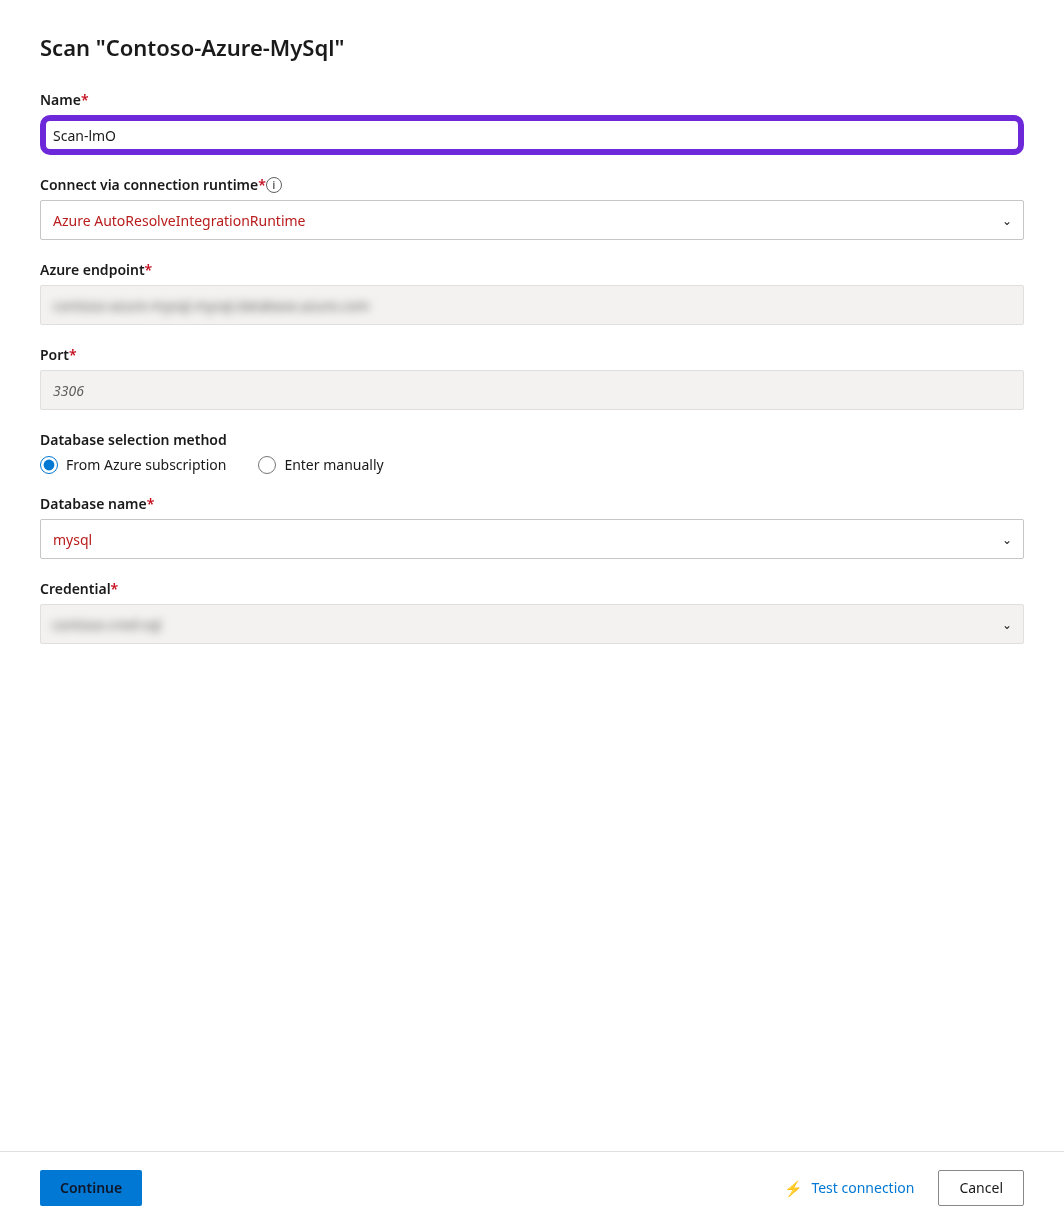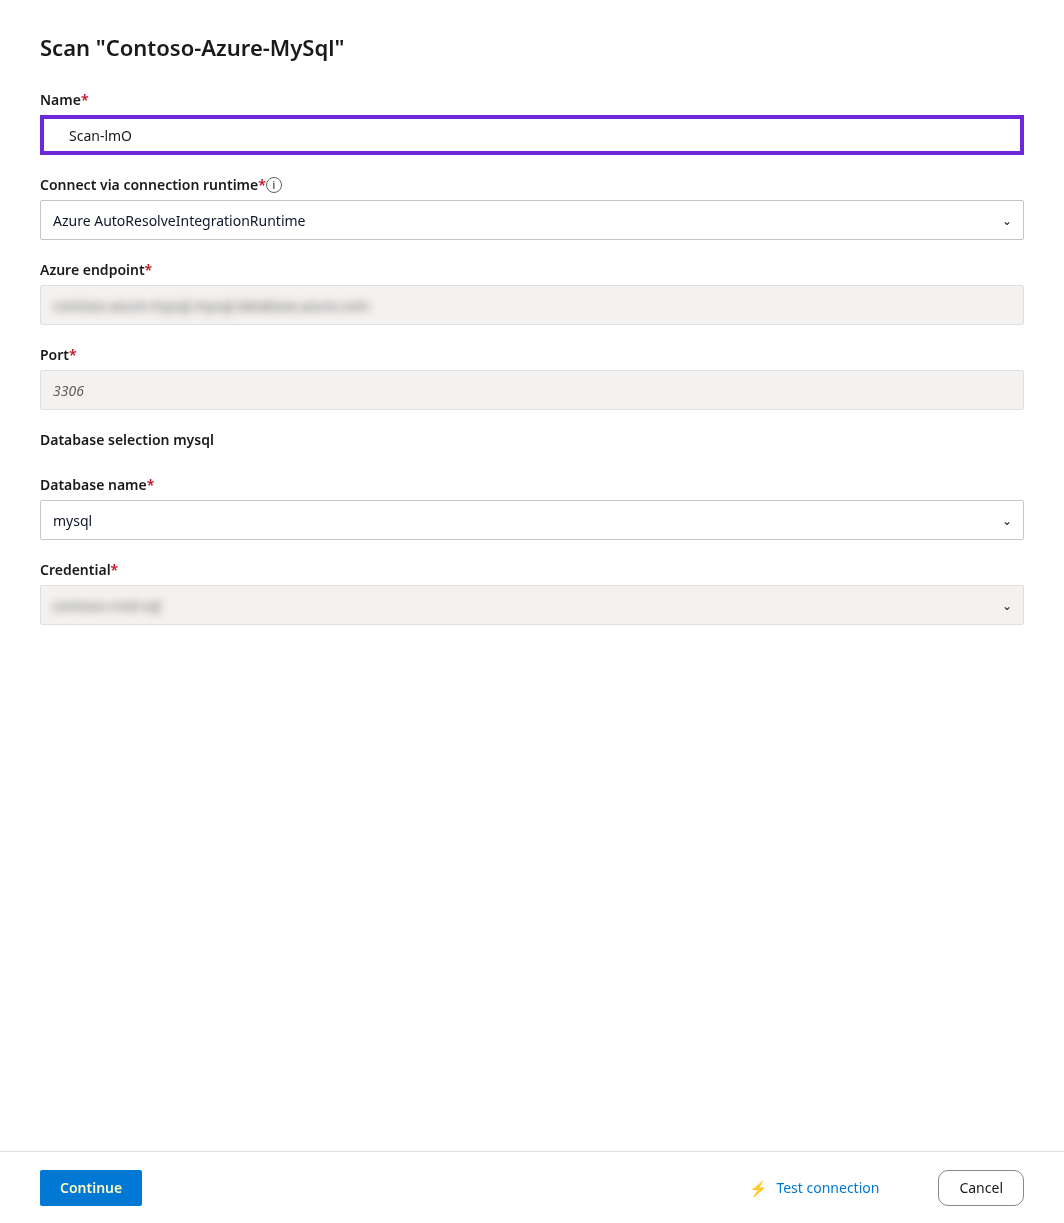--- a/index.html
+++ b/index.html
@@ -62,42 +62,42 @@
       color: #616161;
       cursor: pointer;
       font-style: normal;
       font-weight: 600;
       line-height: 1;
     }
 
     .text-input {
       width: 100%;
       height: 40px;
-      border: 4px solid #6d28d9;
-      border-radius: 0;
-      padding: 0 25px;
+      border: 6px solid #6d28d9;
+      border-radius: 10px;
+      padding: 0 7px;
       font-size: 14px;
       color: #1a1a1a;
       outline: none;
       background: #fff;
     }
 
     .select-wrapper {
       position: relative;
       width: 100%;
     }
 
     .select-field {
       width: 100%;
       height: 40px;
       border: 1px solid #c8c6c4;
       border-radius: 2px;
       padding: 0 40px 0 12px;
       font-size: 14px;
-      color: #0f172a;
+      color: #b91c1c;
       background: #fff;
       appearance: none;
       cursor: pointer;
       outline: none;
     }
 
     .select-field.disabled-select {
       background: #f3f2f1;
       color: #605e5c;
       border-color: #e1dfdd;
@@ -198,21 +198,21 @@
     }
 
     .footer-right {
       display: flex;
       align-items: center;
       gap: 16px;
     }
 
     .btn-continue {
       background: #0078d4;
-      color: #fef9c3;
+      color: #0f172a;
       border: none;
       border-radius: 2px;
       height: 36px;
       padding: 0 20px;
       font-size: 14px;
       font-weight: 600;
       cursor: pointer;
     }
 
     .btn-test-connection {
@@ -224,26 +224,25 @@
       color: #0078d4;
       font-size: 14px;
       cursor: pointer;
       padding: 0 8px;
     }
 
     .btn-cancel {
       background: #fff;
       color: #1a1a1a;
       border: 1px solid #8a8886;
-      border-radius: 10px;
+      border-radius: 2px;
       height: 36px;
       padding: 0 20px;
       font-size: 14px;
       cursor: pointer;
-      margin-left: 35px;
     }
   </style>
 </head>
 <body>
 
 <div class="page-container">
 
   <h1 class="page-title">Scan "Contoso-Azure-MySql"</h1>
 
   <div class="form-section">
@@ -283,21 +282,31 @@
       <span>Port</span>
       <span class="required-star">*</span>
     </div>
     <div class="port-field">
       <span>3306</span>
     </div>
   </div>
 
   <div class="form-section">
     <div class="field-label">
-      <span>Database selection mysql</span>
+      <span>Database selection method</span>
+    </div>
+    <div class="radio-group">
+      <label class="radio-option">
+        <input type="radio" class="radio-input" name="db_selection" checked="" style="">
+        <span>From Azure subscription</span>
+      </label>
+      <label class="radio-option">
+        <input type="radio" class="radio-input" name="db_selection" style="">
+        <span>Enter manually</span>
+      </label>
     </div>
   </div>
 
   <div class="form-section">
     <div class="field-label">
       <span>Database name</span>
       <span class="required-star">*</span>
     </div>
     <div class="select-wrapper">
       <select class="select-field">

